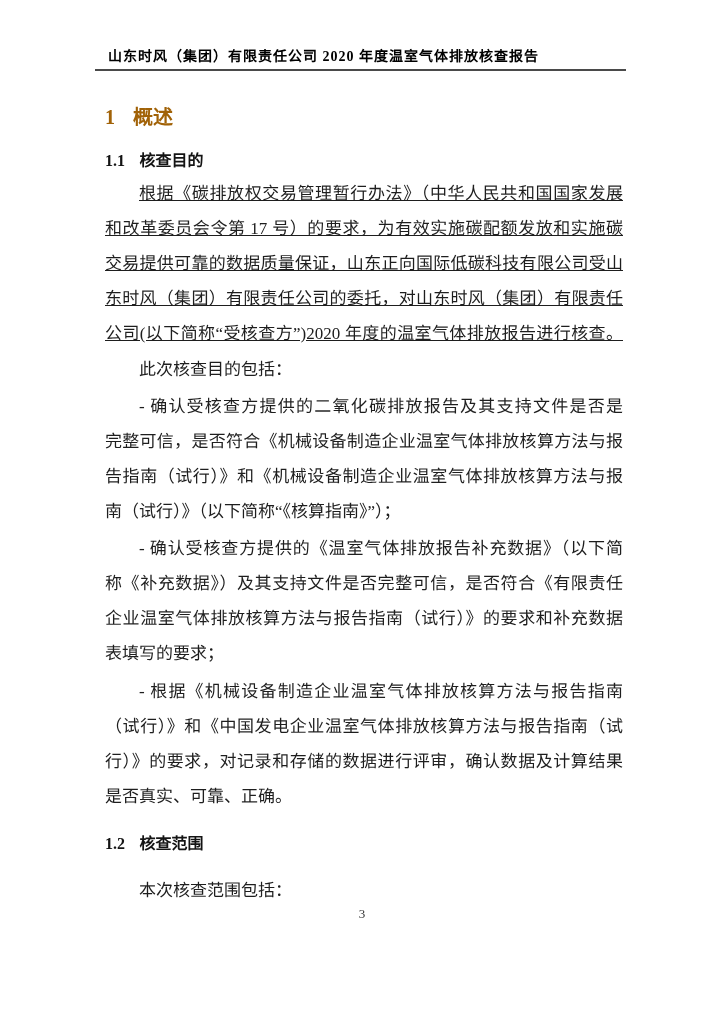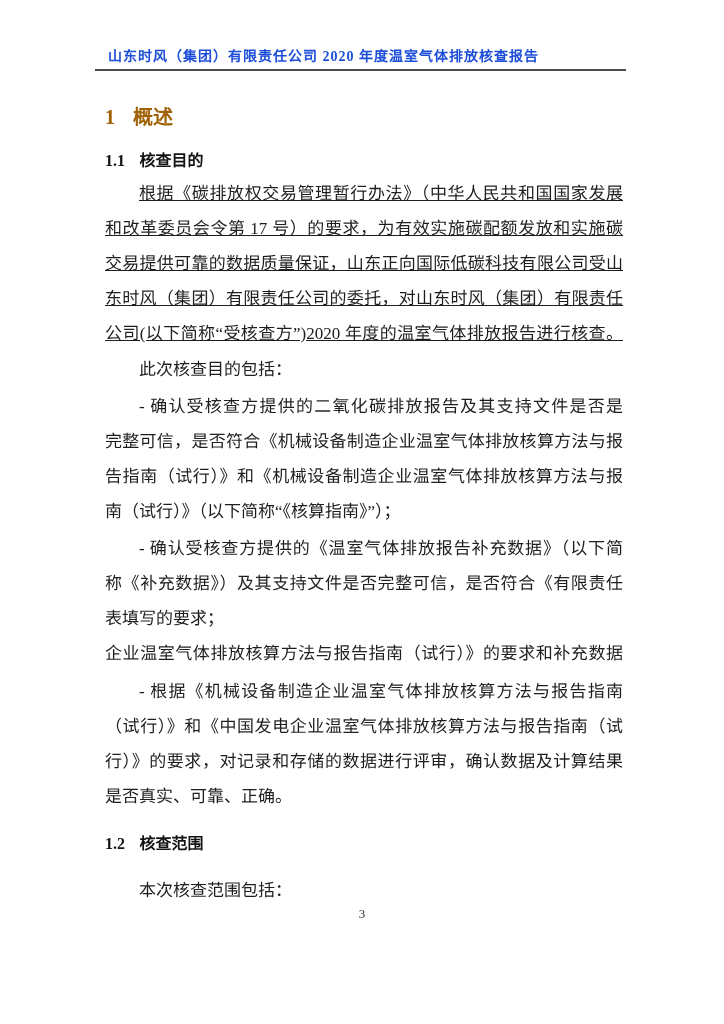--- a/index.html
+++ b/index.html
@@ -26,21 +26,21 @@
     margin-left: -10px;      
     width: 531px;
     border-bottom: 2px solid #4a4a4a;
     padding-bottom: 4px;
   }
   .page-header .header-text {
     padding-left: 13px;
     font-size: 14px;
     font-weight: bold;
     letter-spacing: 1px;
-    color: #1d4ed8;
+    color: #000000;
     white-space: nowrap;
   }
 
   
   .h1 {
     margin-top: 33px;
     font-size: 20px;
     font-weight: bold;
     line-height: 26px;
     color: #a16207;
@@ -120,22 +120,22 @@
     <div class="para p3">
       <div class="line indent">- 确认受核查方提供的二氧化碳排放报告及其支持文件是否是</div>
       <div class="line">完整可信，是否符合《机械设备制造企业温室气体排放核算方法与报</div>
       <div class="line">告指南（试行）》和《机械设备制造企业温室气体排放核算方法与报</div>
       <div class="line short">南（试行）》（以下简称“《核算指南》”）；</div>
     </div>
 
     <div class="para p4">
       <div class="line indent">- 确认受核查方提供的《温室气体排放报告补充数据》（以下简</div>
       <div class="line">称《补充数据》）及其支持文件是否完整可信，是否符合《有限责任</div>
+      <div class="line">企业温室气体排放核算方法与报告指南（试行）》的要求和补充数据</div>
       <div class="line short">表填写的要求；</div>
-      <div class="line">企业温室气体排放核算方法与报告指南（试行）》的要求和补充数据</div>
     </div>
 
     <div class="para p5">
       <div class="line indent">- 根据《机械设备制造企业温室气体排放核算方法与报告指南</div>
       <div class="line">（试行）》和《中国发电企业温室气体排放核算方法与报告指南（试</div>
       <div class="line">行）》的要求，对记录和存储的数据进行评审，确认数据及计算结果</div>
       <div class="line short">是否真实、可靠、正确。</div>
     </div>
 
     <div class="h2 s12">

